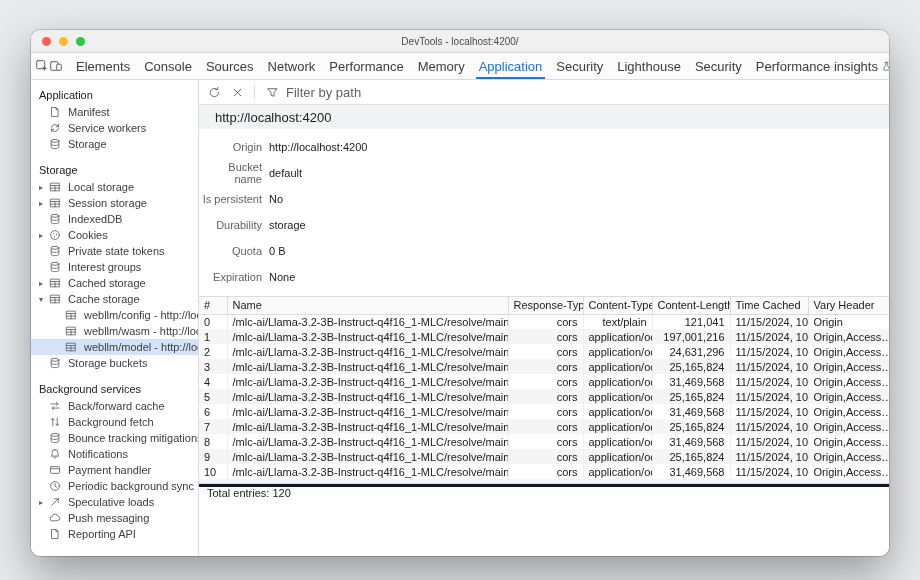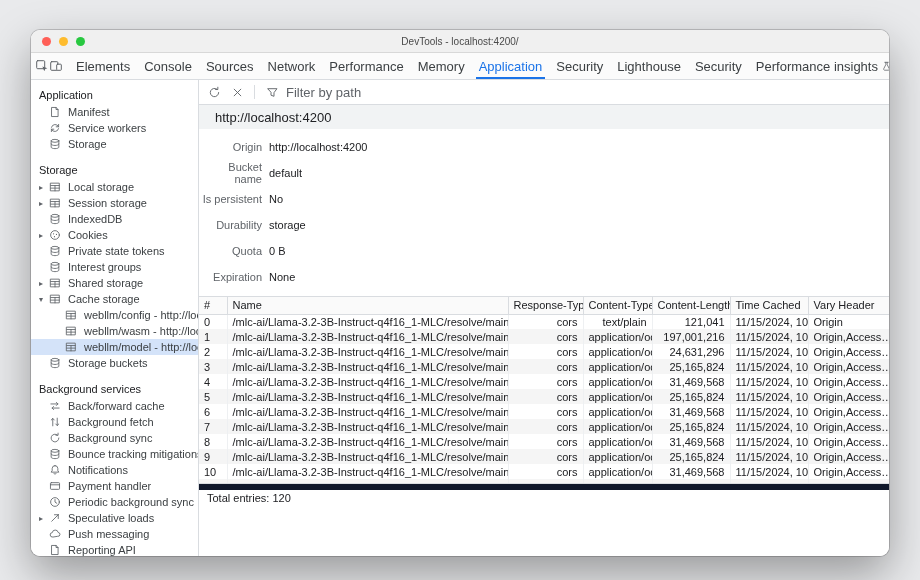--- a/index.html
+++ b/index.html
@@ -82,21 +82,21 @@
   thead th:last-child { border-right:none; }
   tbody td { height:15px; padding:0 5px; border-right:1px solid #eef0f2;
     white-space:nowrap; overflow:hidden; color:#202124; }
   tbody td:last-child { border-right:none; }
   tbody tr { cursor:pointer; }
   tbody tr:nth-child(even) { background:#f5f5f5; }
   td.r { text-align:right; }
 
   .preview { flex:1; display:flex; align-items:center; justify-content:center;
     font-size:13px; font-weight:bold; color:#8e9297; min-height:0; }
-  .footer { height:22px; border-top:6px solid #0f172a; display:flex; align-items:center;
+  .footer { height:22px; border-top:3px solid #0f172a; display:flex; align-items:flex-start;
     padding-left:8px; font-size:11px; color:#202124; flex:0 0 auto; }
 </style>
 </head>
 <body>
 
 <div class="window">
 
   <div class="titlebar">
     <div class="traffic">
       <span class="tl red"></span>
@@ -269,21 +269,21 @@
           <span class="lbl">Interest groups</span>
         </div>
         <div class="sb-item">
           <span class="arrow">▸</span>
           <span class="ic">
             <svg viewBox="0 0 14 14" fill="none" stroke="#5f6368" stroke-linecap="round" stroke-linejoin="round">
               <rect x="2" y="2.5" width="10" height="9"></rect>
               <path d="M2 5.3h10M2 8.3h10M7 5.3v6.2"></path>
             </svg>
           </span>
-          <span class="lbl">Shared storage</span>
+          <span class="lbl">Cached storage</span>
         </div>
         <div class="sb-item">
           <span class="arrow">▾</span>
           <span class="ic">
             <svg viewBox="0 0 14 14" fill="none" stroke="#5f6368" stroke-linecap="round" stroke-linejoin="round">
               <rect x="2" y="2.5" width="10" height="9"></rect>
               <path d="M2 5.3h10M2 8.3h10M7 5.3v6.2"></path>
             </svg>
           </span>
           <span class="lbl">Cache storage</span>
@@ -340,30 +340,20 @@
           <span class="lbl">Back/forward cache</span>
         </div>
         <div class="sb-item">
           <span class="arrow"></span>
           <span class="ic">
             <svg viewBox="0 0 14 14" fill="none" stroke="#5f6368" stroke-linecap="round" stroke-linejoin="round">
               <path d="M4.4 11.5V2.9M2.6 4.7l1.8-1.8 1.8 1.8M9.6 2.5v8.6M7.8 9.3l1.8 1.8 1.8-1.8"></path>
             </svg>
           </span>
           <span class="lbl">Background fetch</span>
-        </div>
-        <div class="sb-item">
-          <span class="arrow"></span>
-          <span class="ic">
-            <svg viewBox="0 0 14 14" fill="none" stroke="#5f6368" stroke-linecap="round" stroke-linejoin="round">
-              <path d="M11.5 7A4.5 4.5 0 1 1 9.8 3.5"></path>
-              <path d="M10.6 1.3v2.5H8.1"></path>
-            </svg>
-          </span>
-          <span class="lbl">Background sync</span>
         </div>
         <div class="sb-item">
           <span class="arrow"></span>
           <span class="ic">
             <svg viewBox="0 0 14 14" fill="none" stroke="#5f6368" stroke-linecap="round" stroke-linejoin="round">
               <ellipse cx="7" cy="3.3" rx="4.5" ry="1.7"></ellipse>
               <path d="M2.5 3.3v7.4c0 .9 2 1.7 4.5 1.7s4.5-.8 4.5-1.7V3.3"></path>
               <path d="M2.5 7c0 .9 2 1.7 4.5 1.7S11.5 7.9 11.5 7"></path>
             </svg>
           </span>

